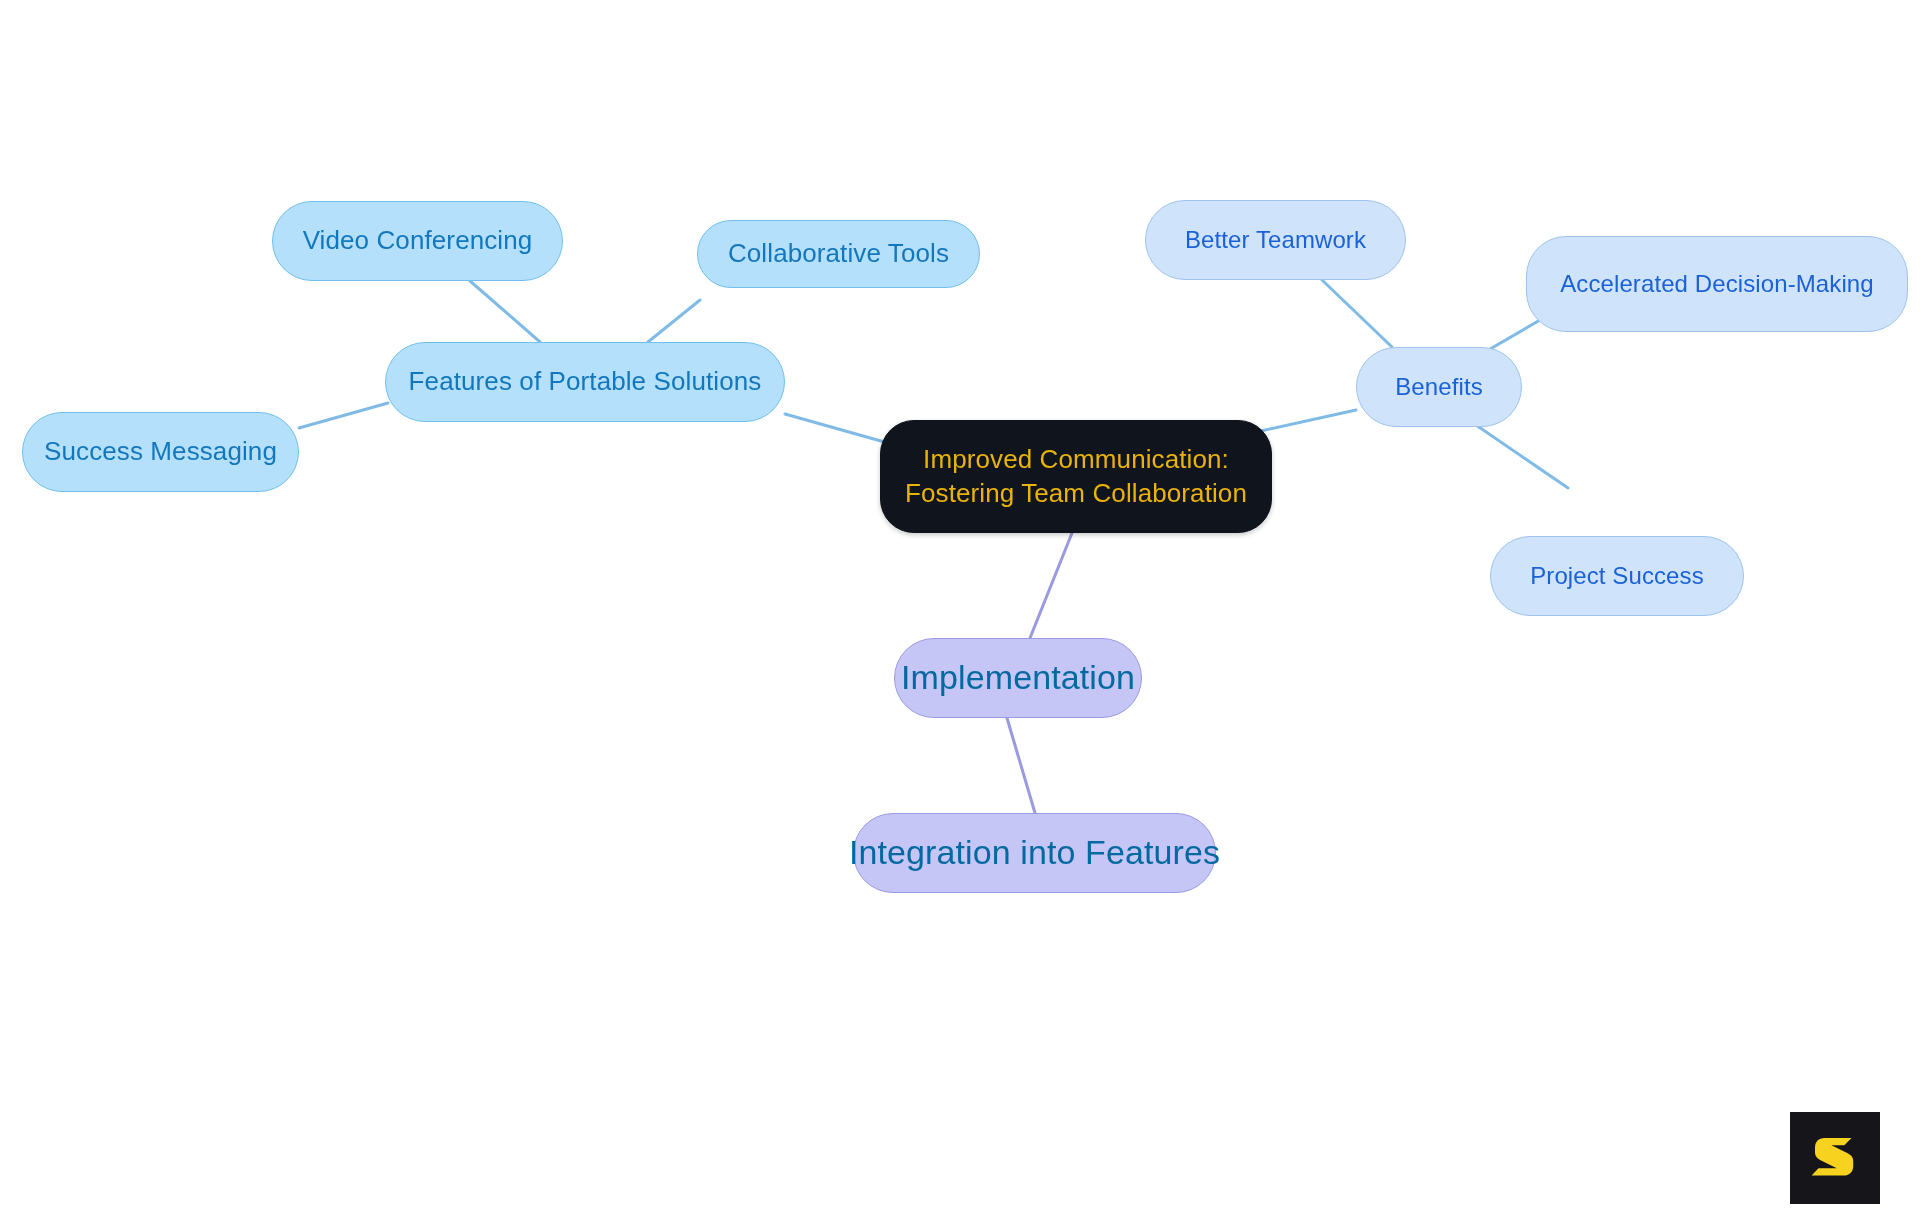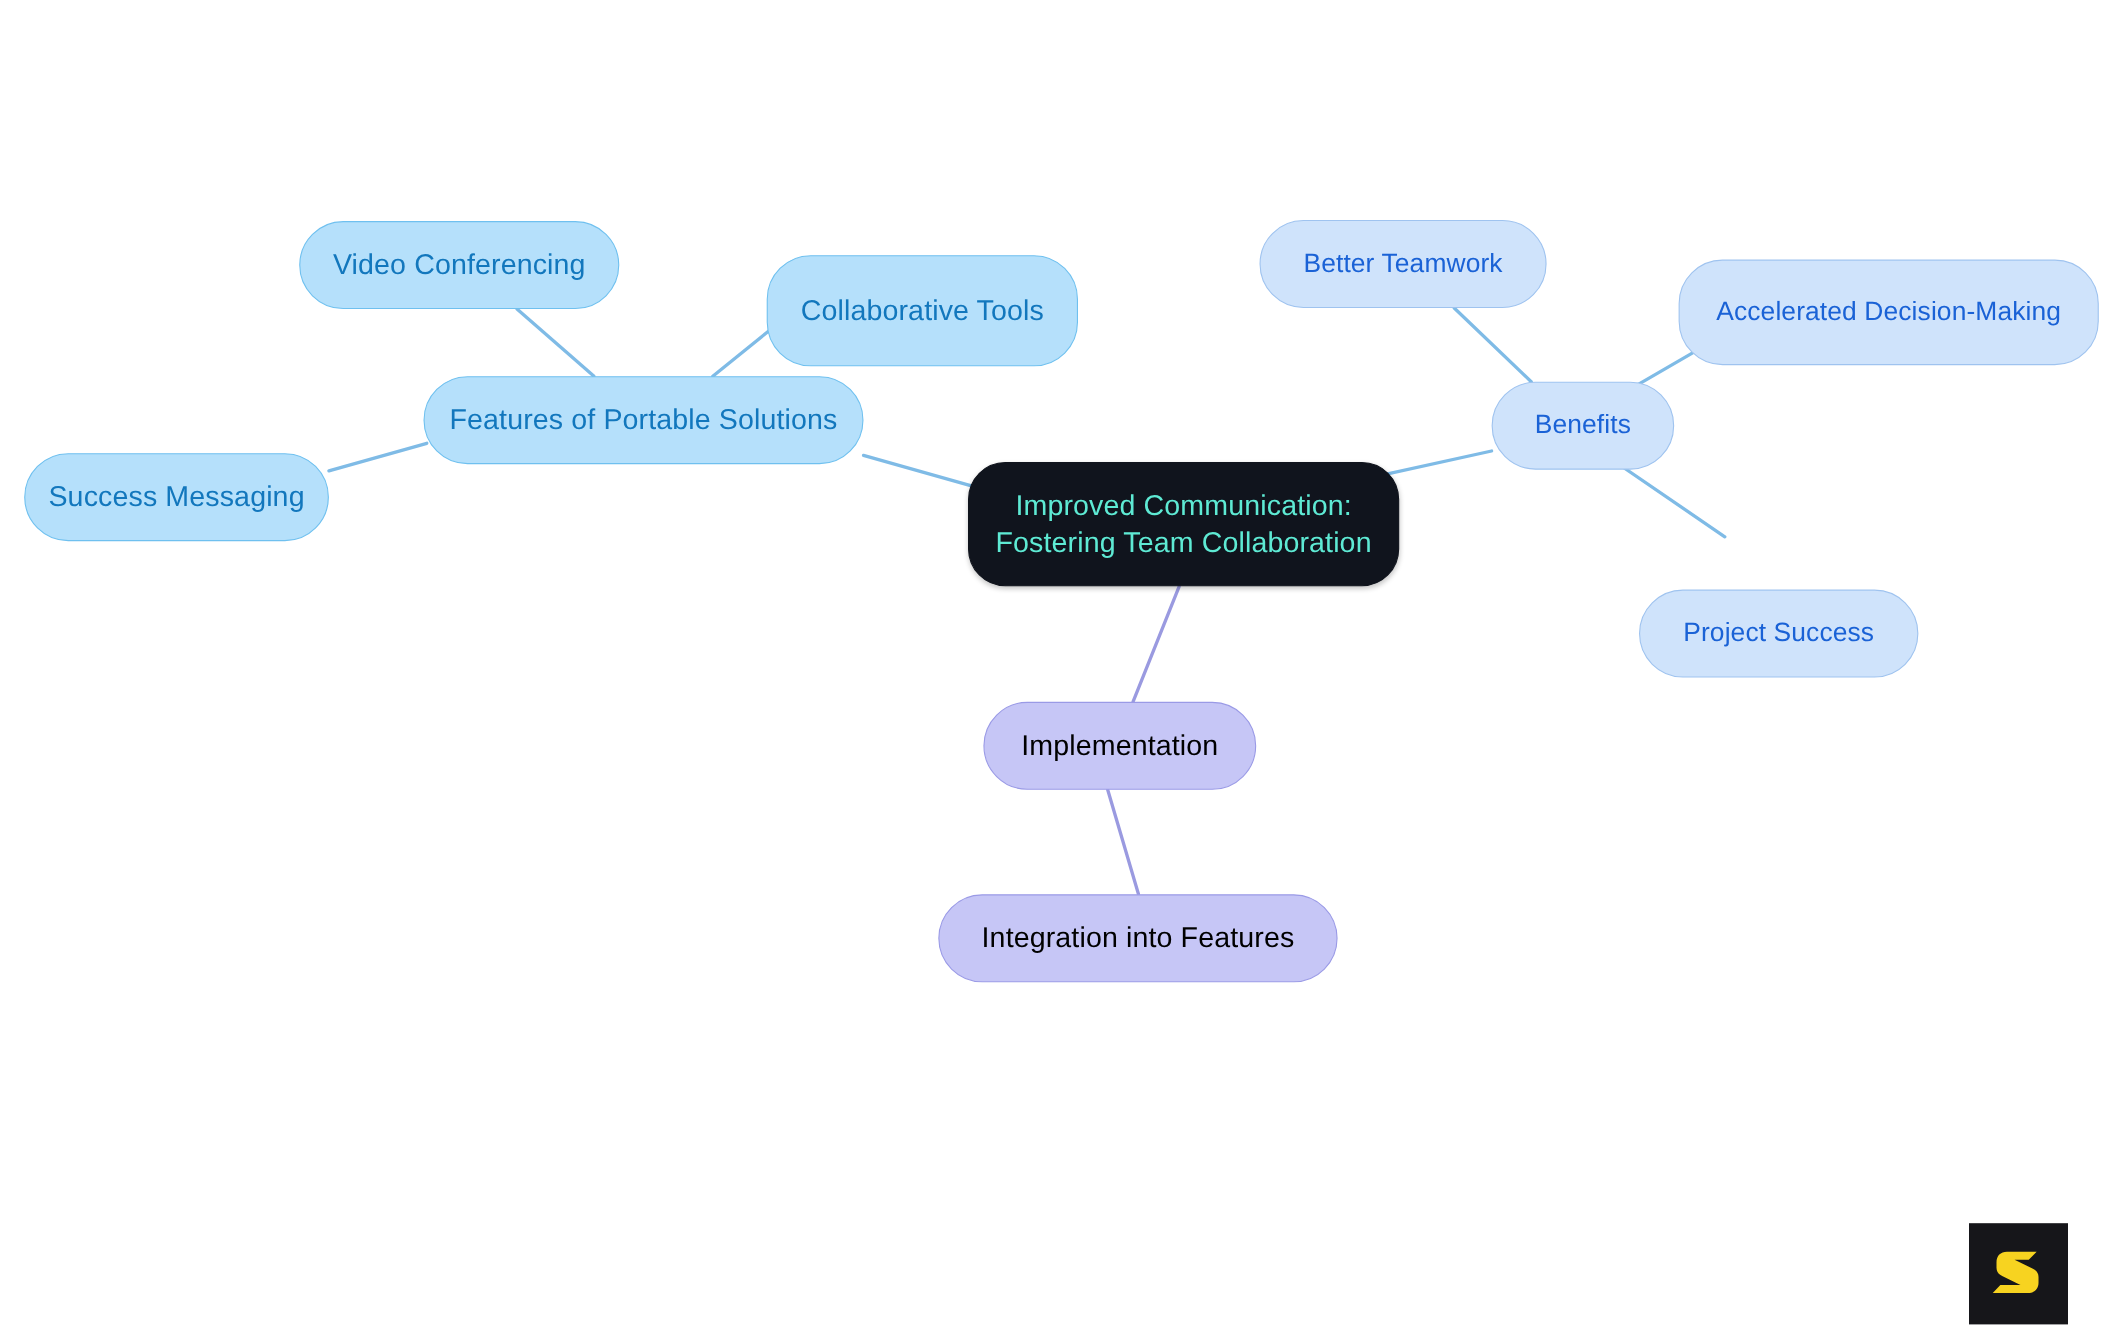--- a/index.html
+++ b/index.html
@@ -35,42 +35,42 @@
     text-align: center;
     border-style: solid;
     border-width: 1.5px;
     white-space: pre;
     line-height: 1.28;
     letter-spacing: 0.1px;
   }
   .node-root {
     background: #10141d;
     border-color: #10141d;
-    color: #5eead4;
+    color: #eab308;
     font-size: 26px;
     border-radius: 34px;
     box-shadow: 0 2px 5px rgba(0,0,0,0.22);
   }
   .node-blue-a {
     background: #b5e0fb;
     border-color: #6fc0ef;
     color: #1277bd;
     font-size: 26px;
   }
   .node-blue-b {
     background: #cfe3fb;
     border-color: #9fc3ef;
     color: #1a62d6;
     font-size: 24px;
   }
   .node-purple {
     background: #c6c6f6;
     border-color: #9a9ae6;
-    color: #000000;
-    font-size: 26px;
+    color: #0369a1;
+    font-size: 34px;
   }
   #logo {
     position: absolute;
     background: #16161a;
     display: flex;
     align-items: center;
     justify-content: center;
   }
   #logo svg { display: block; }
 </style>
@@ -90,21 +90,21 @@
       <line x1="1568" y1="488" x2="1454" y2="410" stroke="#7fbbe6" stroke-width="3" stroke-linecap="round"></line>
       <line x1="1072" y1="533" x2="1030" y2="638" stroke="#9a9ae0" stroke-width="3" stroke-linecap="round"></line>
       <line x1="1007" y1="718" x2="1035" y2="813" stroke="#9a9ae0" stroke-width="3" stroke-linecap="round"></line>
     </svg>
 
   <div id="node-layer">
       <div class="node node-root" style="left: 880px; top: 420px; width: 392px; height: 113px; border-radius: 34px;"><span>Improved Communication:
 Fostering Team Collaboration</span></div>
       <div class="node node-blue-a" style="left: 385px; top: 342px; width: 400px; height: 80px; border-radius: 40px;"><span>Features of Portable Solutions</span></div>
       <div class="node node-blue-a" style="left: 272px; top: 201px; width: 291px; height: 80px; border-radius: 40px;"><span>Video Conferencing</span></div>
-      <div class="node node-blue-a" style="left: 697px; top: 220px; width: 283px; height: 101px; border-radius: 40px; margin-top: 12px;"><span>Collaborative Tools</span></div>
+      <div class="node node-blue-a" style="left: 697px; top: 220px; width: 283px; height: 68px; border-radius: 40px;"><span>Collaborative Tools</span></div>
       <div class="node node-blue-a" style="left: 22px; top: 412px; width: 277px; height: 80px; border-radius: 40px;"><span>Success Messaging</span></div>
       <div class="node node-blue-b" style="left: 1356px; top: 347px; width: 166px; height: 80px; border-radius: 40px;"><span>Benefits</span></div>
       <div class="node node-blue-b" style="left: 1145px; top: 200px; width: 261px; height: 80px; border-radius: 40px;"><span>Better Teamwork</span></div>
       <div class="node node-blue-b" style="left: 1526px; top: 236px; width: 382px; height: 96px; border-radius: 40px;"><span>Accelerated Decision-Making</span></div>
       <div class="node node-blue-b" style="left: 1490px; top: 488px; width: 254px; height: 80px; border-radius: 40px; margin-top: 48px;"><span>Project Success</span></div>
       <div class="node node-purple" style="left: 894px; top: 638px; width: 248px; height: 80px; border-radius: 40px;"><span>Implementation</span></div>
       <div class="node node-purple" style="left: 853px; top: 813px; width: 363px; height: 80px; border-radius: 40px;"><span>Integration into Features</span></div>
     </div>
 
   <div id="logo" style="left: 1790px; top: 1112px; width: 90px; height: 92px; background: rgb(22, 22, 26);">

